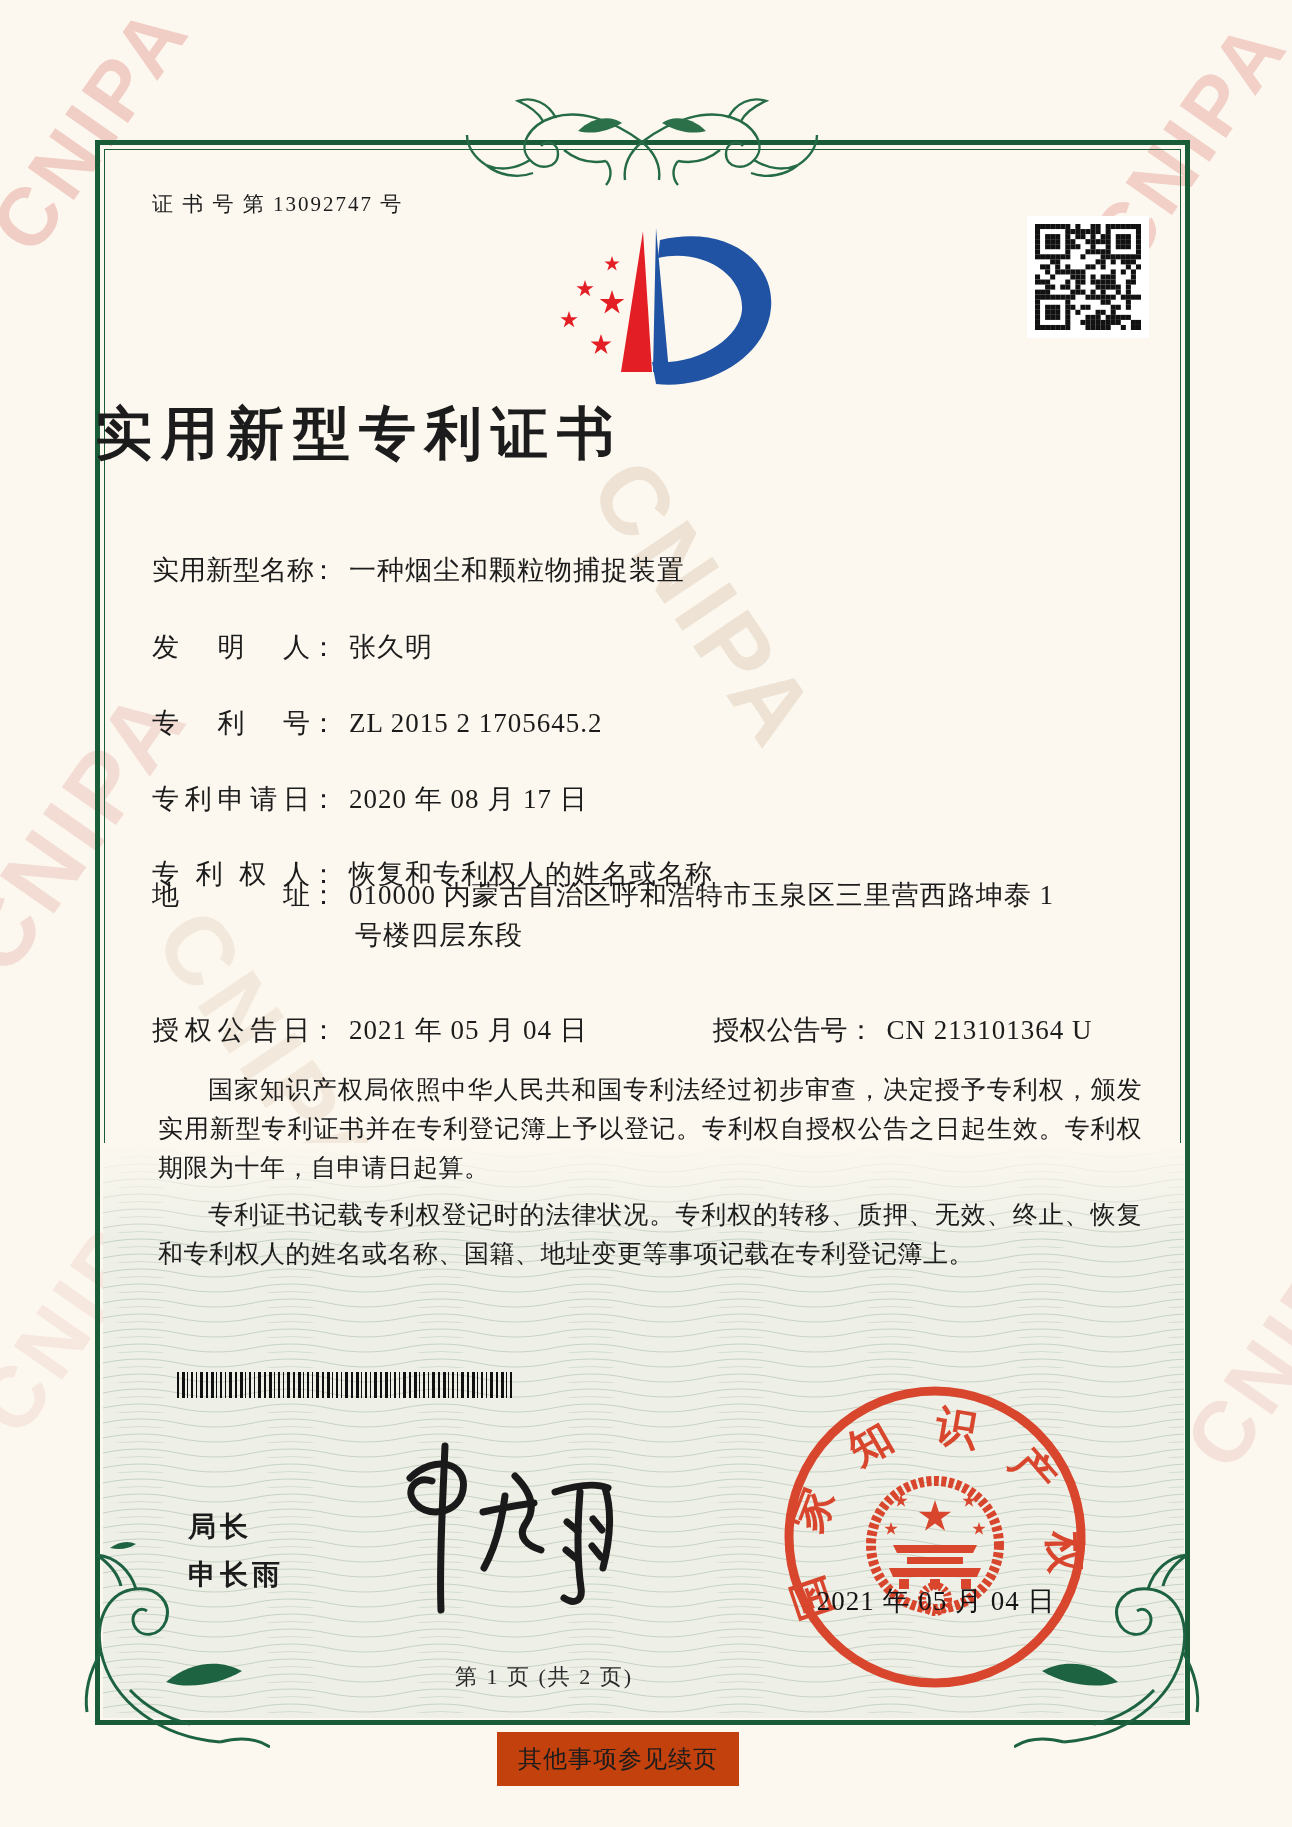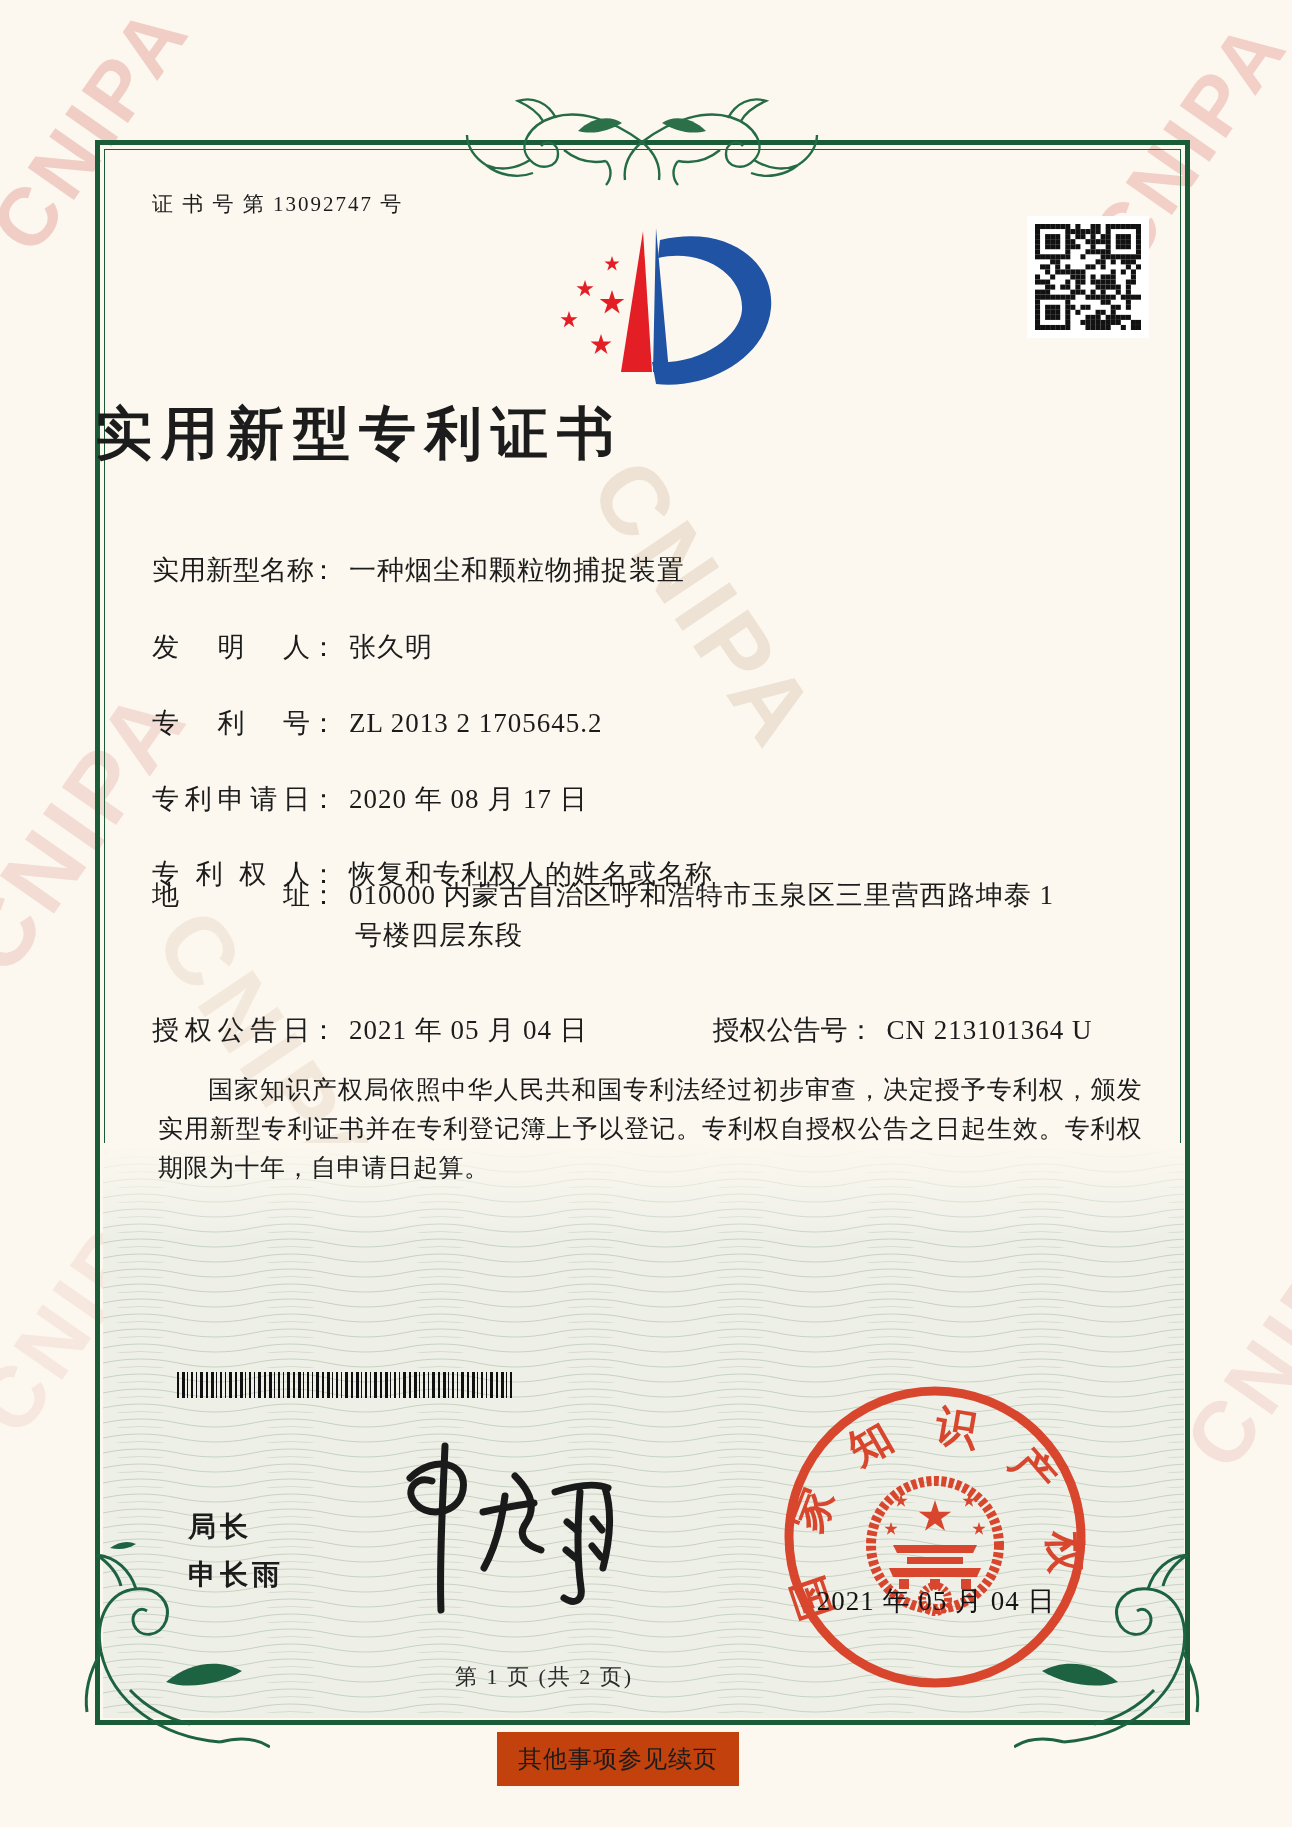--- a/index.html
+++ b/index.html
@@ -385,39 +385,40 @@
 
 <div class="title">实用新型专利证书</div>
 
 <div class="row" style="top:552px;">
   <span class="flabel">实用新型名称</span><span>：</span><span class="fvalue">一种烟尘和颗粒物捕捉装置</span>
 </div>
 <div class="row" style="top:629px;">
   <span class="flabel">发 明 人</span><span>：</span><span class="fvalue">张久明</span>
 </div>
 <div class="row" style="top:705px;">
-  <span class="flabel">专 利 号</span><span>：</span><span class="fvalue">ZL 2013 2 1705645.2</span>
+  <span class="flabel">专 利 号</span><span>：</span><span class="fvalue">ZL 2015 2 1705645.2</span>
 </div>
 <div class="row" style="top:781px;">
   <span class="flabel">专利申请日</span><span>：</span><span class="fvalue">2020 年 08 月 17 日</span>
 </div>
 <div class="row" style="top:856px;">
   <span class="flabel">专 利 权 人</span><span>：</span><span class="fvalue">恢复和专利权人的姓名或名称</span>
 </div>
 <div class="row" style="top:877px;">
   <span class="flabel">地 址</span><span>：</span><span class="fvalue">010000  内蒙古自治区呼和浩特市玉泉区三里营西路坤泰 1</span>
   <span class="addr2">号楼四层东段</span>
 </div>
 <div class="row" style="top:1012px;">
   <span class="flabel">授权公告日</span><span>：</span><span class="fvalue">2021 年 05 月 04 日</span>
   <span class="grant2">授权公告号</span><span>：</span><span class="fvalue">CN 213101364 U</span>
 </div>
 
 <div class="body-text">
   <p>国家知识产权局依照中华人民共和国专利法经过初步审查，决定授予专利权，颁发实用新型专利证书并在专利登记簿上予以登记。专利权自授权公告之日起生效。专利权期限为十年，自申请日起算。</p>
+  <p>专利证书记载专利权登记时的法律状况。专利权的转移、质押、无效、终止、恢复和专利权人的姓名或名称、国籍、地址变更等事项记载在专利登记簿上。</p>
 </div>
 
 <div class="barcode"></div>
 
 <div class="sig-label" style="top:1488px;">局长</div>
 <div class="sig-label" style="top:1536px;">申长雨</div>
 <svg class="abs z2" style="left:355px;top:1438px;" width="260" height="180" viewBox="0 0 260 180">
   <g fill="none" stroke="#1a1a1a" stroke-width="7" stroke-linecap="round">
     <path d="M90,8 C88,60 84,120 86,172"></path>
     <path d="M55,40 C80,16 113,25 108,52 C104,77 69,81 58,62 C51,50 62,38 77,43"></path>

